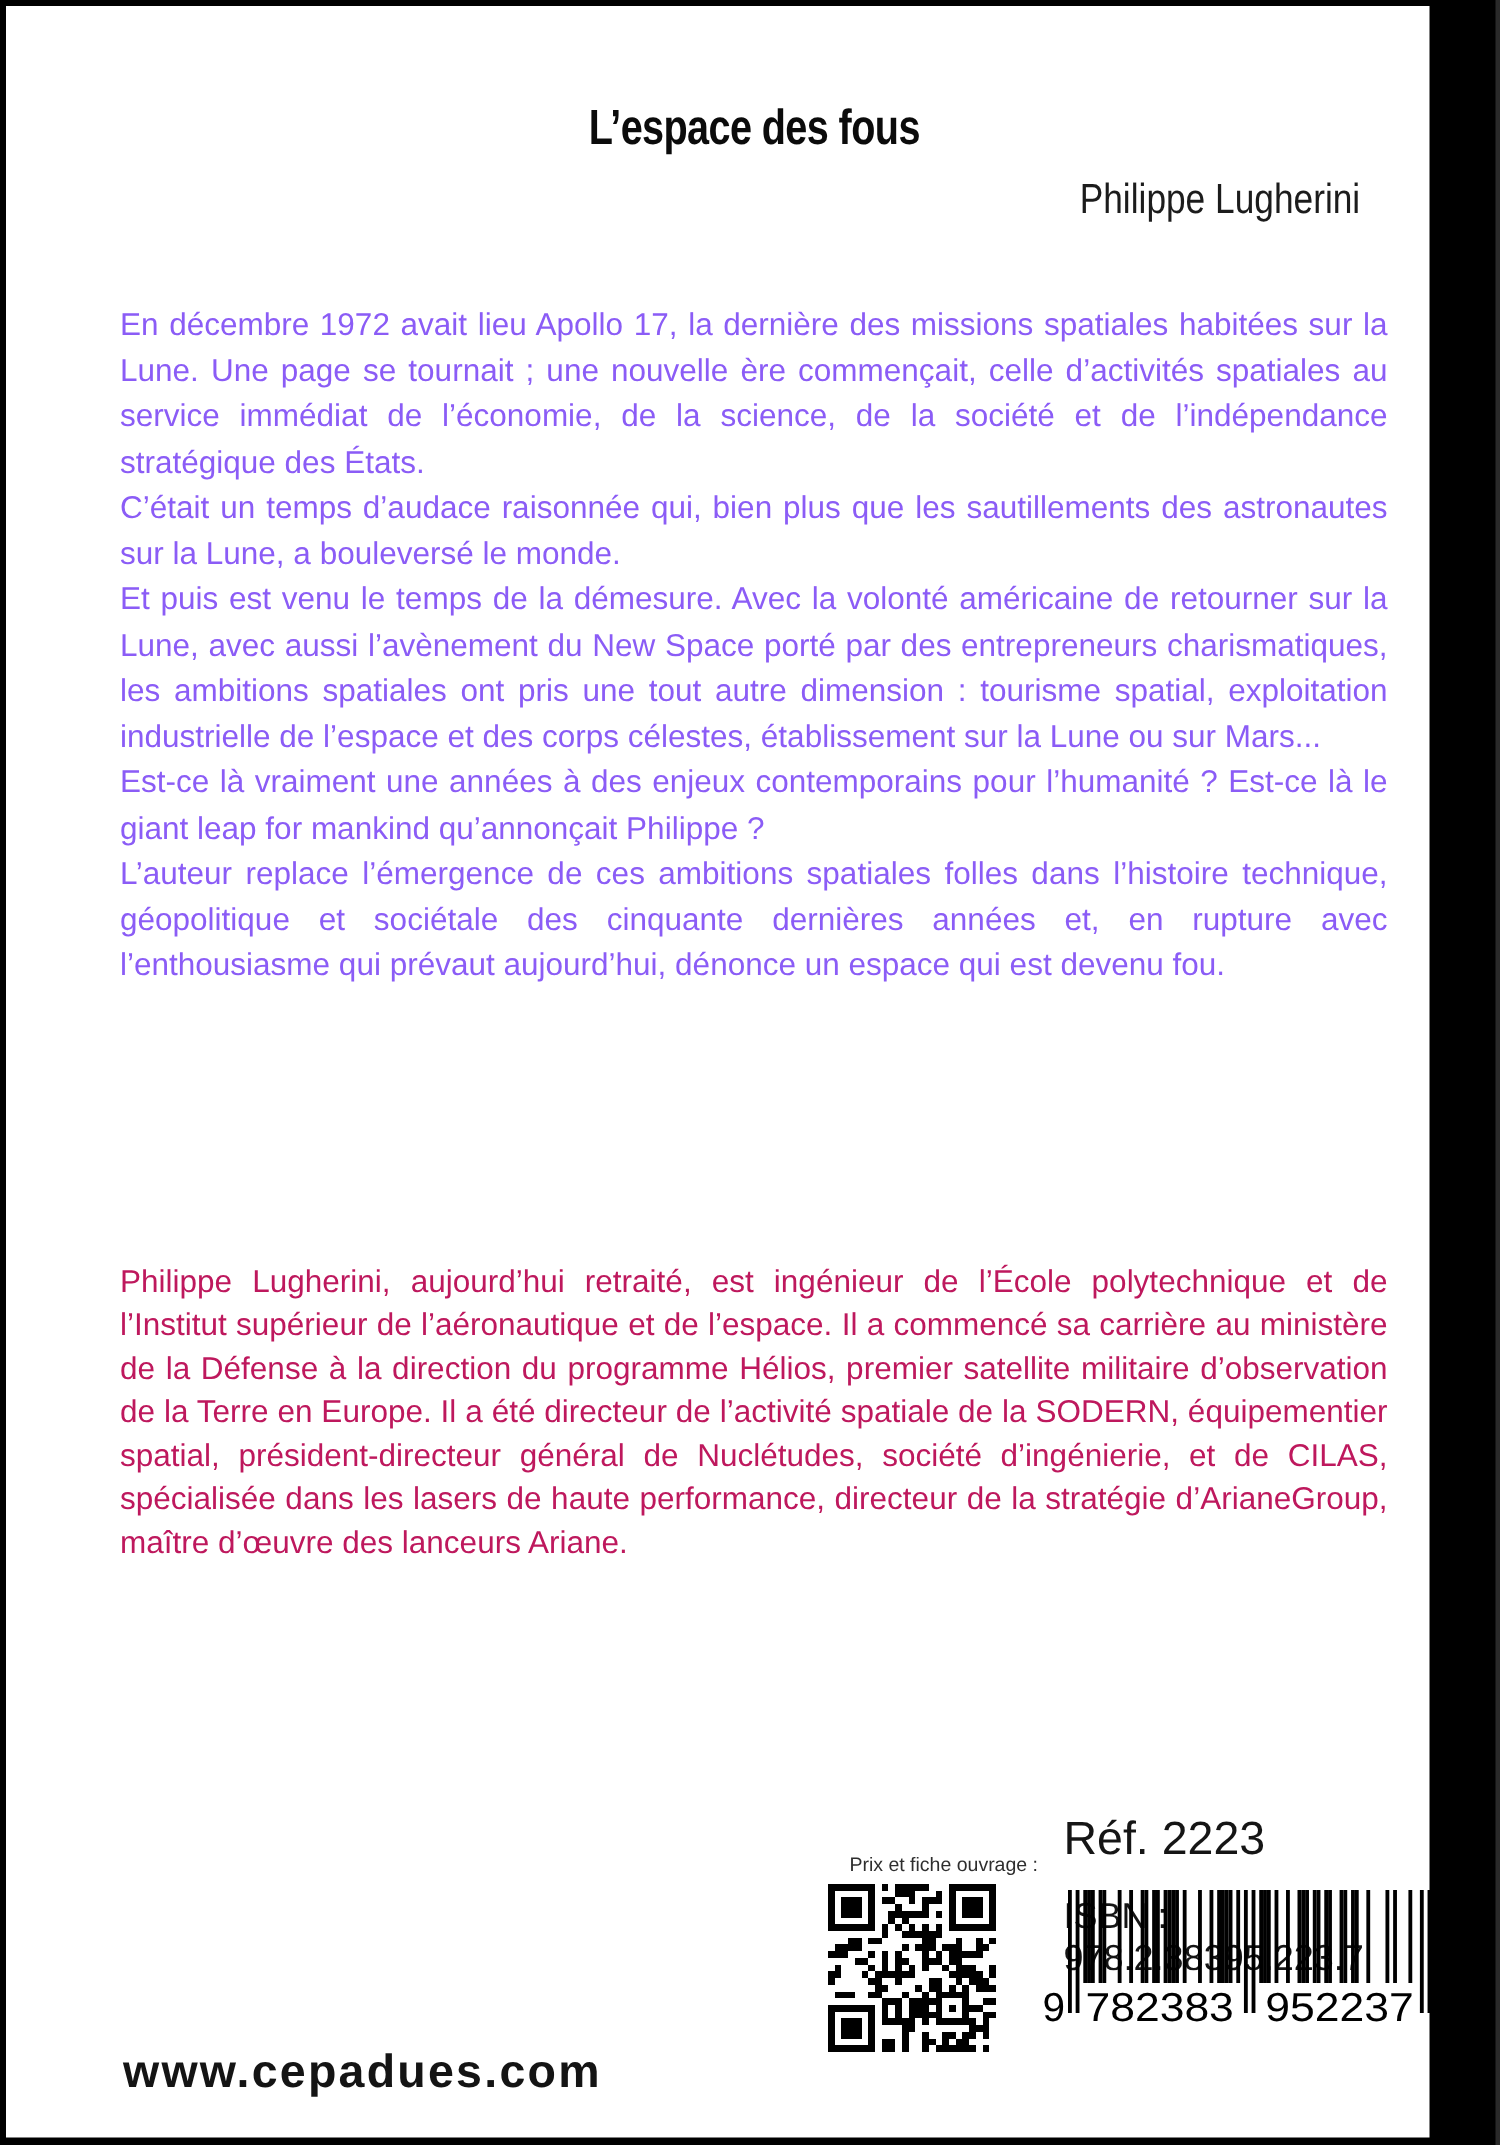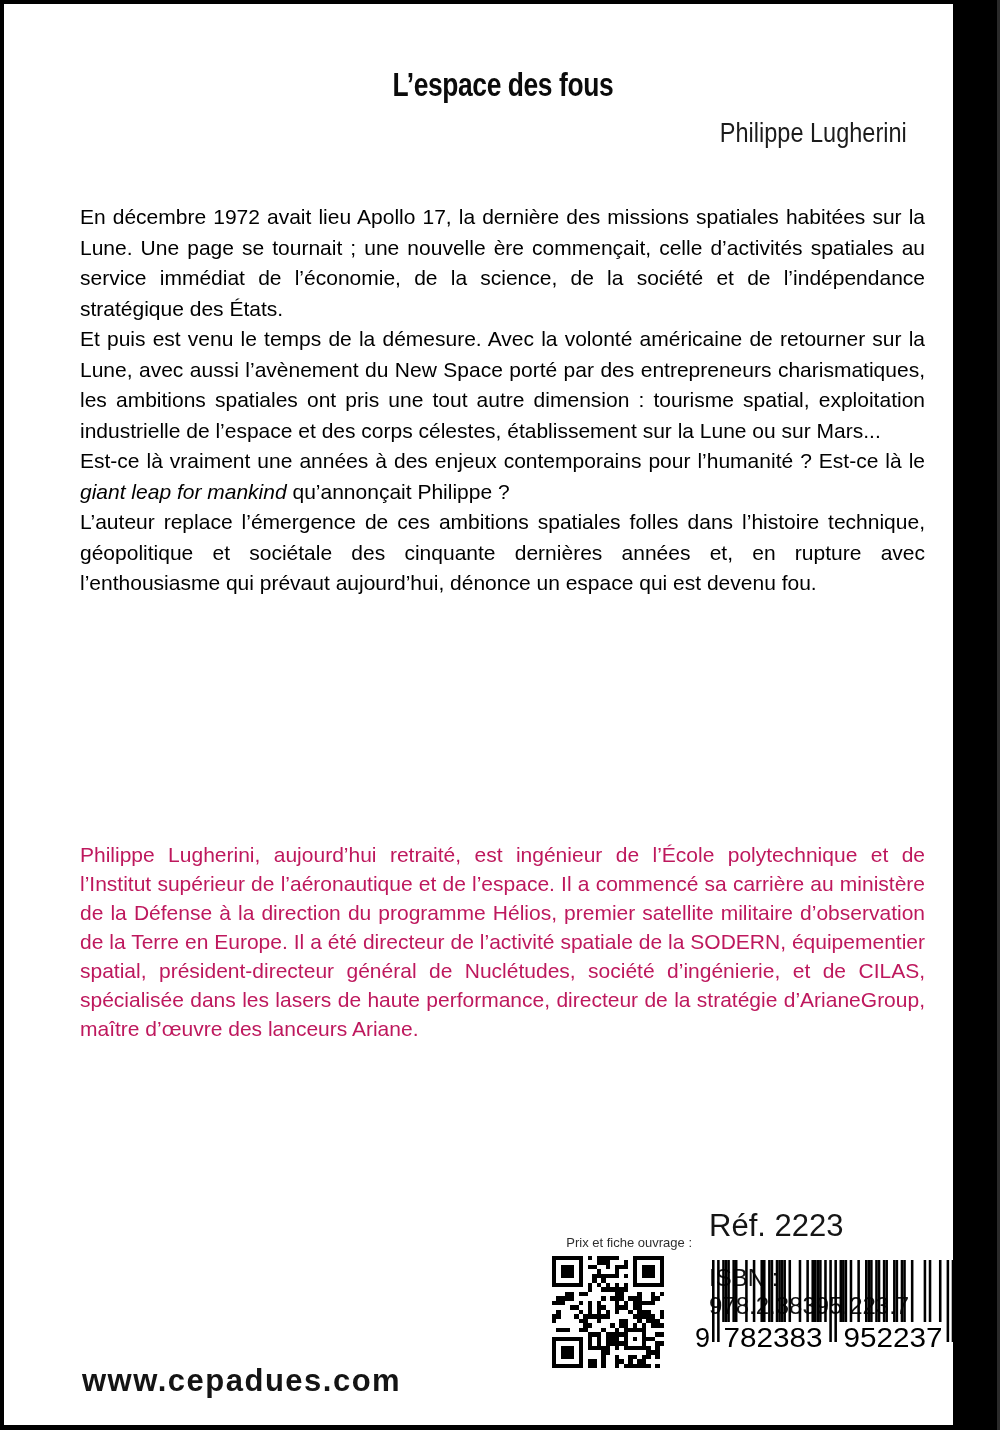--- a/index.html
+++ b/index.html
@@ -25,24 +25,24 @@
     font-size:33px;font-weight:bold;color:#0b0b0b;white-space:nowrap;
   }
   .title .squeeze{display:inline-block;transform:scaleX(0.80);transform-origin:center;letter-spacing:-0.5px;}
   .author{
     left:76px;top:113px;width:845px;text-align:right;
     font-size:28px;font-weight:400;color:#1c1c1c;white-space:nowrap;
   }
   .author .squeeze{display:inline-block;transform:scaleX(0.84);transform-origin:center;}
   .synopsis{
     left:76px;top:198px;width:845px;
-    font-size:21px;line-height:30.5px;text-align:justify;color:#000000;
+    font-size:21px;line-height:30.5px;text-align:justify;color:#8b5cf6;
   }
   .synopsis p{margin:0;}
-  .it{font-style:italic;margin-top:32px;}
+  .it{margin-top:32px;}
   .bio{
     left:76px;top:836px;width:845px;
     font-size:21px;line-height:29px;text-align:justify;color:#be185d;
   }
   .ref{left:705px;top:1204px;font-size:31px;color:#151515;}
   .isbn{left:705px;top:1260px;font-size:24px;color:#151515;}
   .qr-label{left:520px;top:1231px;width:168px;text-align:right;font-size:13px;color:#2e2e2e;}
   .qr-box{left:548px;top:1252px;width:112px;height:112px;}
   .qr-box svg{width:112px;height:112px;display:block;shape-rendering:crispEdges;}
   .barcode-box{left:690px;top:1256px;width:262px;height:92px;}
@@ -60,20 +60,21 @@
     <div class="abs title">
       <span class="squeeze">L’espace des fous</span>
     </div>
 
     <div class="abs author">
       <span class="squeeze">Philippe Lugherini</span>
     </div>
 
     <div class="abs synopsis">
       <p>En décembre 1972 avait lieu Apollo 17, la dernière des missions spatiales habitées sur la Lune. Une page se tournait ; une nouvelle ère commençait, celle d’activités spatiales au service immédiat de l’économie, de la science, de la société et de l’indépendance stratégique des États.</p>
+      <p>C’était un temps d’audace raisonnée qui, bien plus que les sautillements des astronautes sur la Lune, a bouleversé le monde.</p>
       <p>Et puis est venu le temps de la démesure. Avec la volonté américaine de retourner sur la Lune, avec aussi l’avènement du New Space porté par des entrepreneurs charismatiques, les ambitions spatiales ont pris une tout autre dimension : tourisme spatial, exploitation industrielle de l’espace et des corps célestes, établissement sur la Lune ou sur Mars...</p>
       <p><span>Est-ce là vraiment une années à des enjeux contemporains pour l’humanité ? Est-ce là le </span><span class="it">giant leap for mankind</span><span> qu’annonçait Philippe ?</span></p>
       <p>L’auteur replace l’émergence de ces ambitions spatiales folles dans l’histoire technique, géopolitique et sociétale des cinquante dernières années et, en rupture avec l’enthousiasme qui prévaut aujourd’hui, dénonce un espace qui est devenu fou.</p>
     </div>
 
     <div class="abs bio">Philippe Lugherini, aujourd’hui retraité, est ingénieur de l’École polytechnique et de l’Institut supérieur de l’aéronautique et de l’espace. Il a commencé sa carrière au ministère de la Défense à la direction du programme Hélios, premier satellite militaire d’observation de la Terre en Europe. Il a été directeur de l’activité spatiale de la SODERN, équipementier spatial, président-directeur général de Nuclétudes, société d’ingénierie, et de CILAS, spécialisée dans les lasers de haute performance, directeur de la stratégie d’ArianeGroup, maître d’œuvre des lanceurs Ariane.</div>
 
     <div class="abs ref">Réf. 2223</div>
     <div class="abs isbn">ISBN : 978.2.38395.223.7</div>
 

